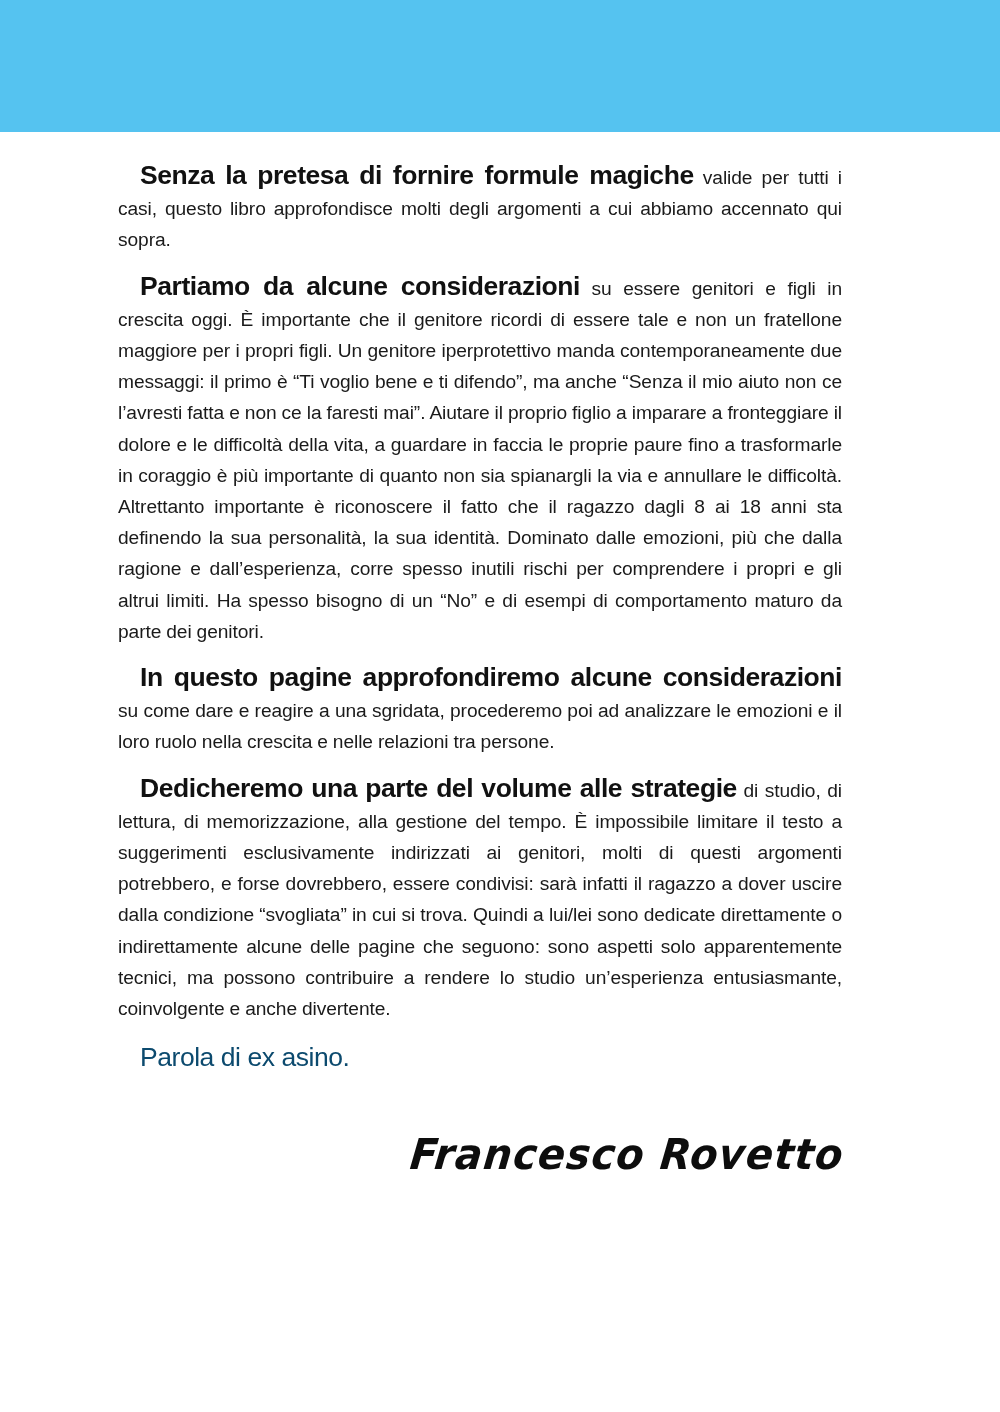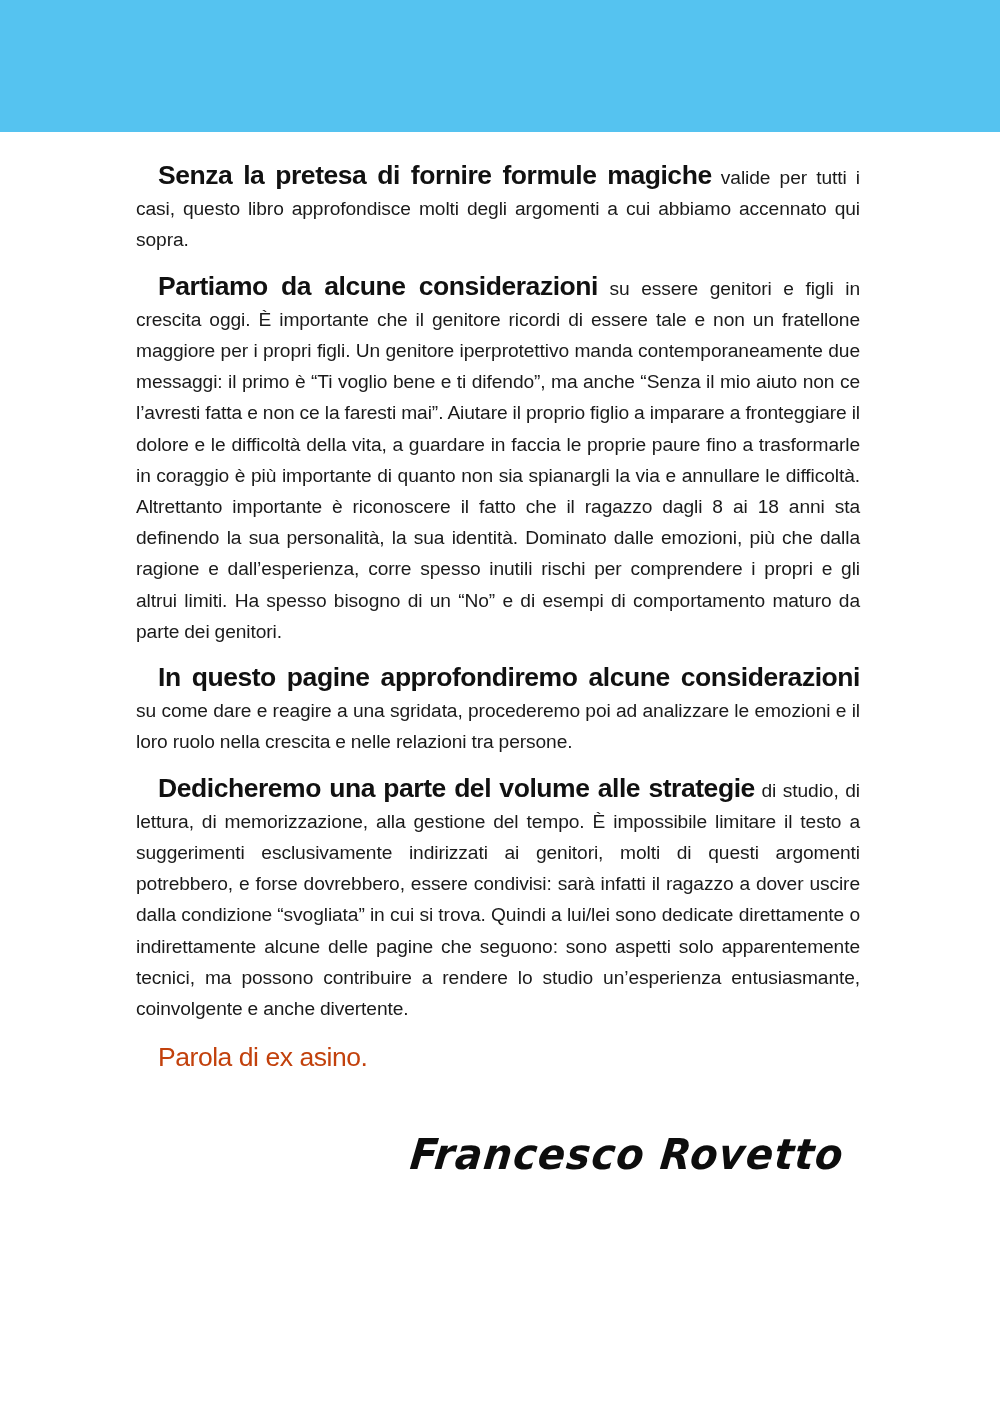--- a/index.html
+++ b/index.html
@@ -27,21 +27,21 @@
     top: 0;
     left: 0;
     width: 1000px;
     height: 132px;
   }
 
   
   .content {
     position: absolute;
     top: 160px;
-    left: 136px;
+    left: 118px;
     width: 724px;
   }
 
   .para {
     margin: 0 0 15px 0;
     text-align: justify;
     text-justify: inter-word;
     text-indent: 22px;
     font-size: 19.2px;
     line-height: 31.2px;
@@ -64,21 +64,21 @@
     letter-spacing: -0.45px;
     color: #111111;
   }
 
   
   .para-closing {
     margin: 18px 0 0 0;
     text-indent: 22px;
     font-size: 26.5px;
     line-height: 31.2px;
-    color: #c2410c;
+    color: #0c4a6e;
     letter-spacing: -0.45px;
     text-align: left;
   }
 
   
   .signature-row {
     position: absolute;
     top: 1133px;
     left: 118px;
     width: 724px;

